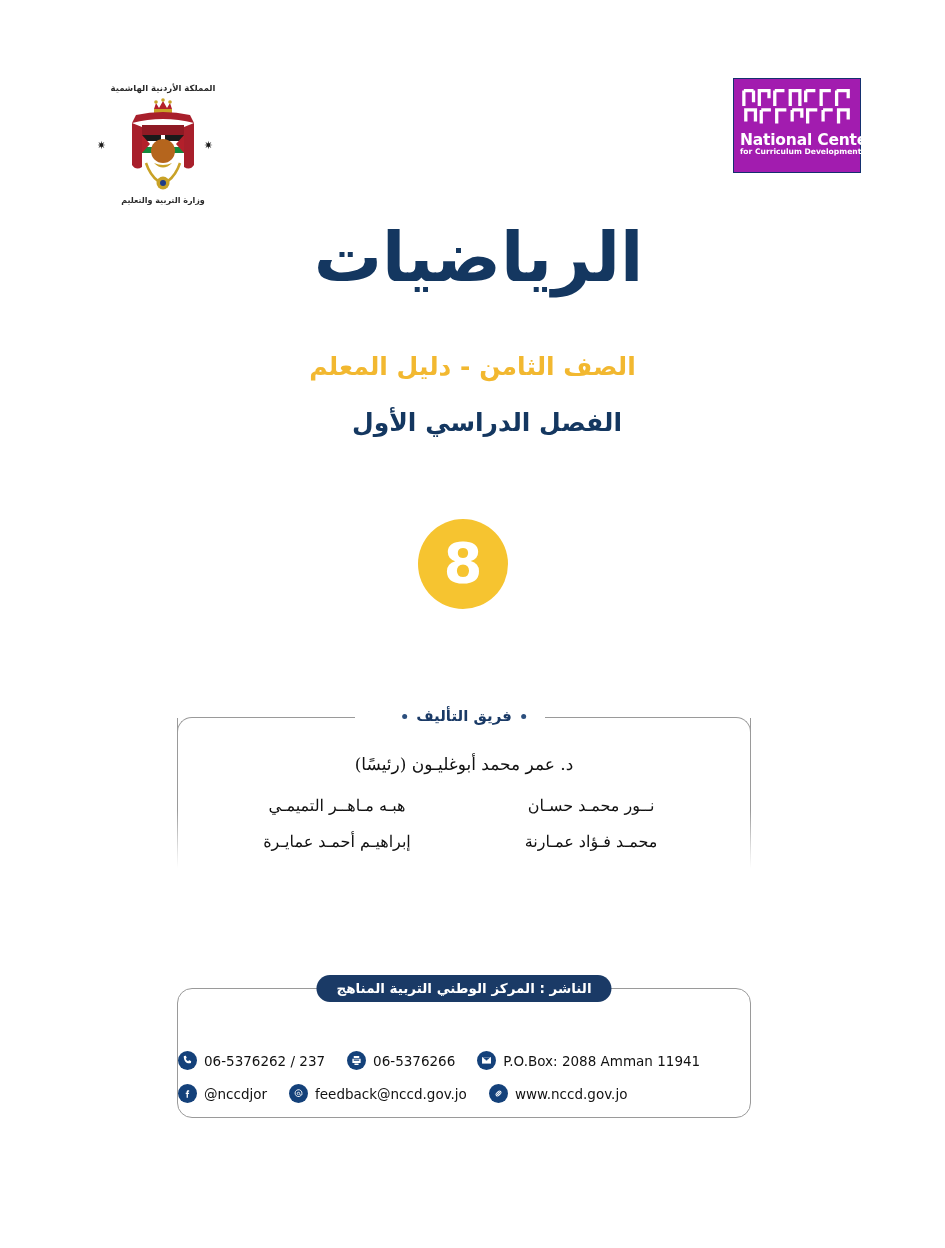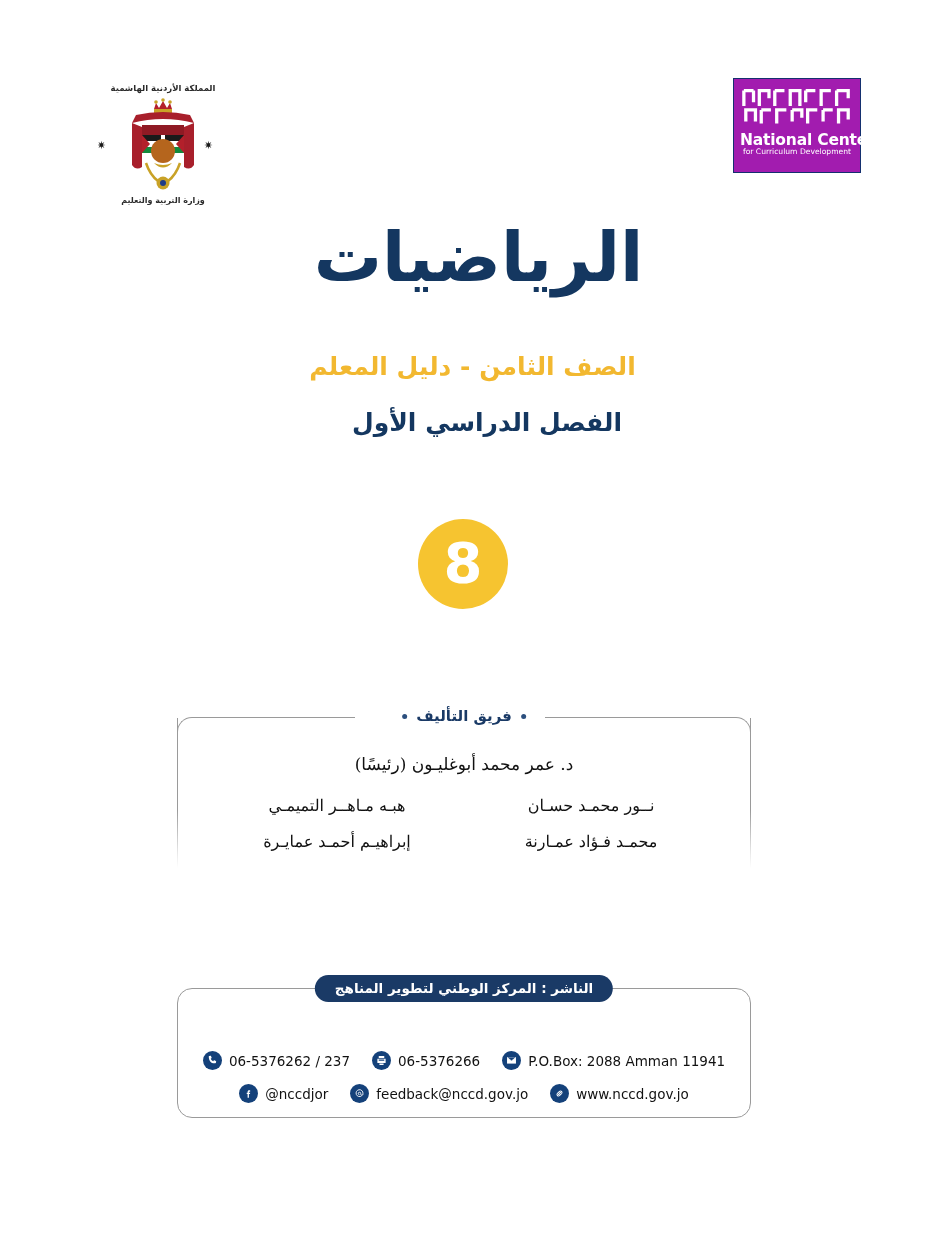--- a/index.html
+++ b/index.html
@@ -58,21 +58,21 @@
     line-height: 1.05;
     direction: ltr;
     text-align: left;
     font-family: "DejaVu Sans", "Liberation Sans", sans-serif;
     margin-top: 2px;
     white-space: nowrap;
   }
   .nccd-en-sub {
     color: #ffffff;
     font-size: 7.6px;
-    font-weight: normal;
+    font-weight: bold;
     line-height: 1.1;
     direction: ltr;
     text-align: center;
     font-family: "DejaVu Sans", "Liberation Sans", sans-serif;
     white-space: nowrap;
   }
 
   
   .main-title {
     position: absolute;
@@ -278,21 +278,21 @@
     font-size: 14px;
     color: #111111;
     font-family: "DejaVu Serif", "Liberation Serif", serif;
   }
   .contact-row {
     position: absolute;
     left: 0;
     right: 0;
     display: flex;
     align-items: center;
-    justify-content: center;
+    justify-content: flex-start;
     gap: 22px;
     direction: ltr;
   }
   .contact-row.row1 { top: 62px; }
   .contact-row.row2 { top: 95px; }
   .contact-item {
     display: flex;
     align-items: center;
     gap: 7px;
     direction: ltr;
@@ -401,21 +401,21 @@
 
     <div class="author-grid">
       <div class="author-cell col-left">نــور محمـد حسـان</div>
       <div class="author-cell col-right">هبـه مـاهــر التميمـي</div>
       <div class="author-cell col-left">محمـد فـؤاد عمـارنة</div>
       <div class="author-cell col-right">إبراهيـم أحمـد عمايـرة</div>
     </div>
   </div>
 
   <div class="publisher-box">
-    <div class="publisher-pill">الناشر : المركز الوطني لتطوير المناهج</div>
+    <div class="publisher-pill">الناشر : المركز الوطني التربية المناهج</div>
 
     <div class="contact-row row1">
       <div class="contact-item">
         <span class="cicon">
           <svg width="11" height="11" viewBox="0 0 16 16">
               <path fill="#ffffff" d="M3.2 1.5 5 1.2c.4-.1.8.1.9.5l.8 2c.1.4 0 .8-.3 1l-1 .8c.7 1.6 2 2.9 3.6 3.6l.8-1c.2-.3.6-.4 1-.3l2 .8c.4.1.6.5.5.9l-.3 1.8c-.1.4-.4.7-.9.7C6.6 12.8 3.2 9.4 2.5 2.4c0-.5.3-.8.7-.9z"></path>
             </svg>
         </span>
         <span class="label">06-5376262 / 237</span>
       </div>

